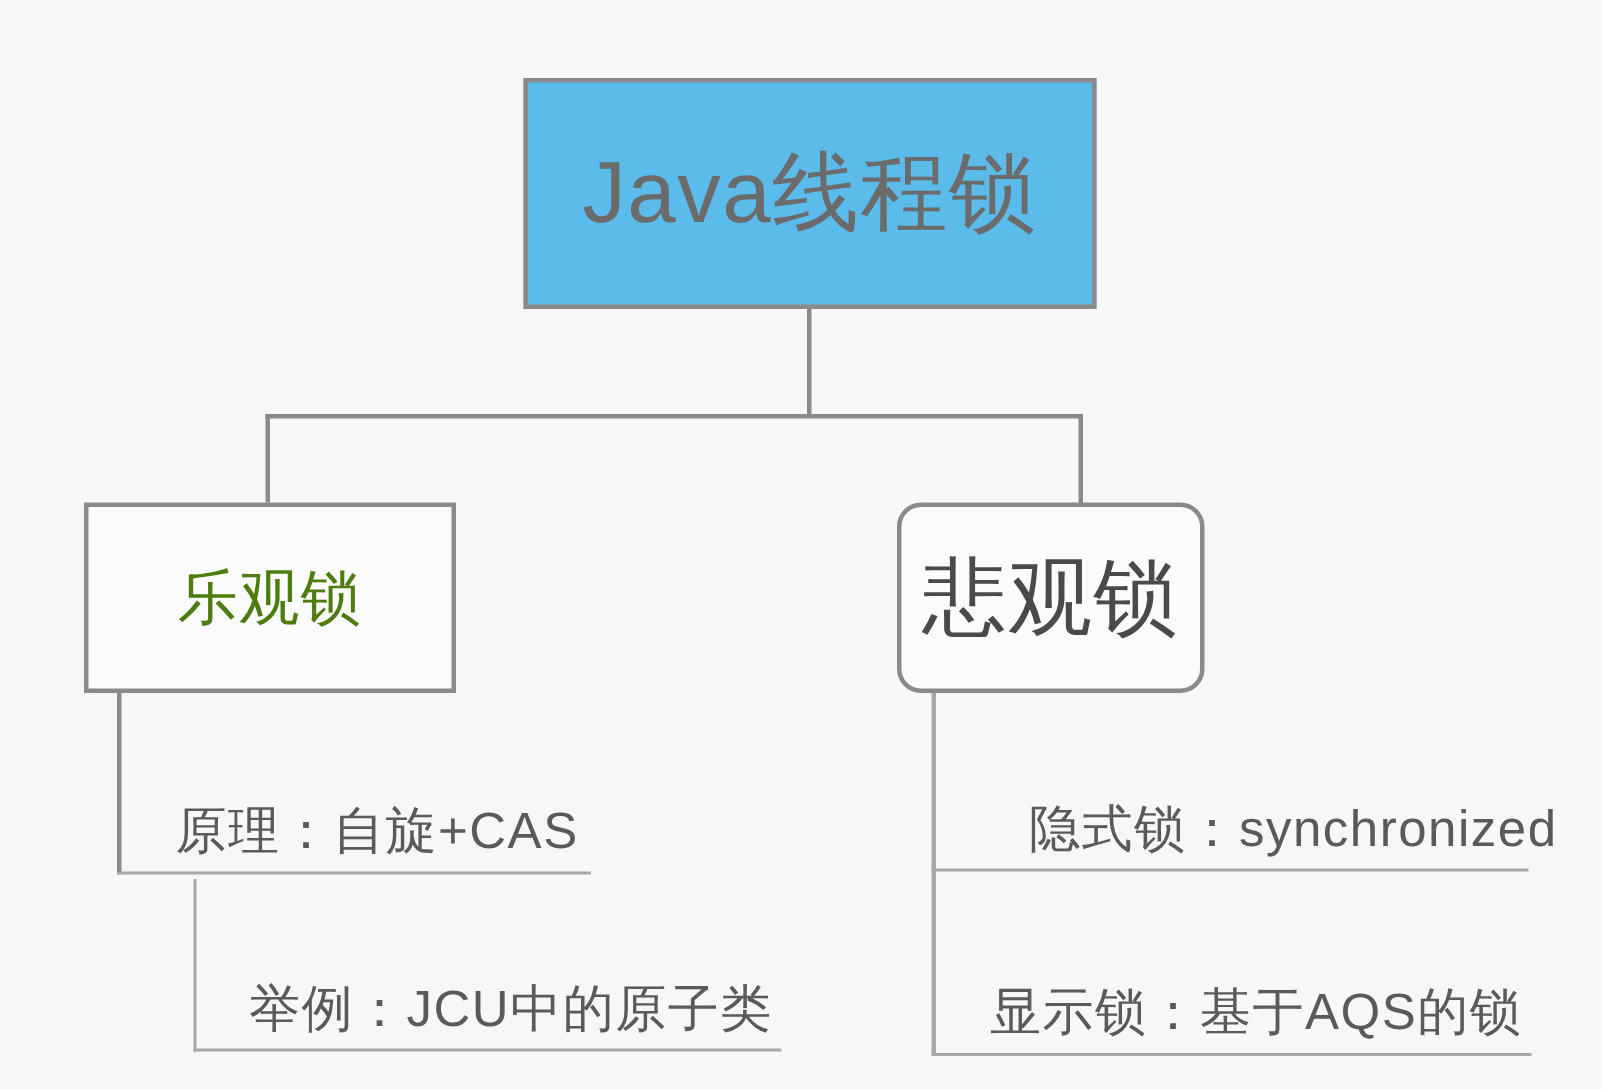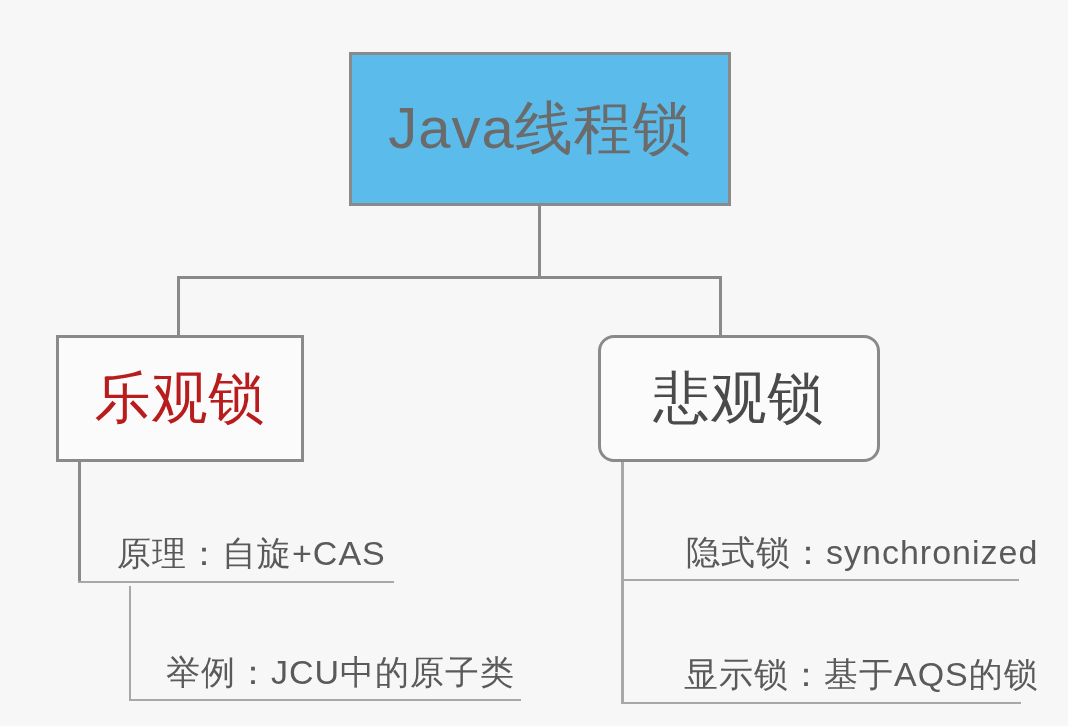--- a/index.html
+++ b/index.html
@@ -57,49 +57,49 @@
     color: #6b6b6b;
   }
 
   #node-optimistic {
     left: 56px;
     top: 335px;
     width: 248px;
     height: 127px;
     background: #fbfbfb;
     border: 3px solid #8a8a8a;
-    font-size: 56px;
-    color: #b91c1c;
+    font-size: 40px;
+    color: #4d7c0f;
   }
 
   #node-pessimistic {
     left: 598px;
     top: 335px;
-    width: 282px;
+    width: 205px;
     height: 127px;
     background: #fbfbfb;
     border: 3px solid #8a8a8a;
     border-radius: 16px;
     font-size: 56px;
     color: #4a4a4a;
   }
 
   
   .leaf {
     position: absolute;
     color: #5a5a5a;
     font-size: 34px;
     letter-spacing: 1px;
     white-space: nowrap;
   }
 
   #leaf-optimistic-principle { left: 117px; top: 531px; }
   #leaf-optimistic-example  { left: 166px; top: 650px; }
   #leaf-pessimistic-implicit { left: 658px; top: 530px; margin-left: 28px; }
-  #leaf-pessimistic-explicit { left: 684px; top: 652px; }
+  #leaf-pessimistic-explicit { left: 660px; top: 652px; }
 </style>
 </head>
 <body>
 
 <div id="diagram-canvas">
 
   <div class="conn conn-v" style="left:538px; top:205px; width:3px; height:73px;"></div>
   <div class="conn conn-h" style="left:177px; top:276px; width:545px; height:3px;"></div>
   <div class="conn conn-v" style="left:177px; top:276px; width:3px; height:60px;"></div>
   <div class="conn conn-v" style="left:719px; top:276px; width:3px; height:60px;"></div>

